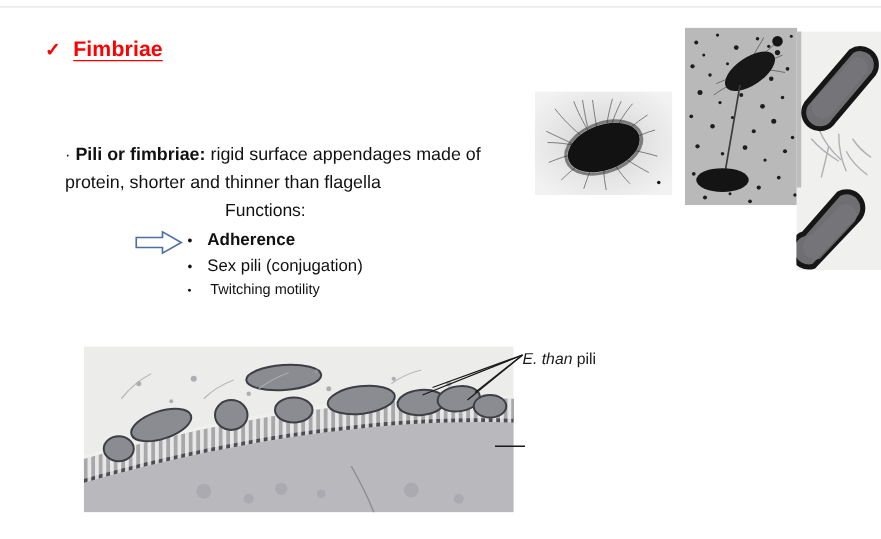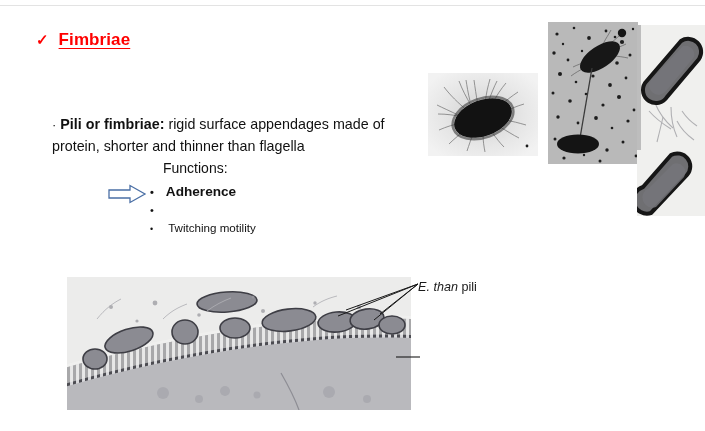--- a/index.html
+++ b/index.html
@@ -35,21 +35,21 @@
   
   .main-bullet{
     position:absolute;left:52px;top:66px;width:370px;
     font-size:14.3px;line-height:1.52;color:#111;margin-top:48px;
   }
   .main-bullet .dot{color:#111;font-size:13px;}
   .main-bullet b{font-weight:bold;}
 
   
   .functions-label{
-    position:absolute;left:163px;top:160px;
+    position:absolute;left:180px;top:160px;
     font-size:14px;color:#111;
   }
   .fn-arrow{position:absolute;left:108px;top:184px;}
   .fn-list{position:absolute;left:150px;top:184px;}
   .fn-item{display:flex;align-items:baseline;gap:12px;color:#111;}
   .fn-item .bullet{font-size:11px;line-height:1;}
   .fn-1{font-size:13.6px;font-weight:bold;margin-bottom:6px;}
   .fn-2{font-size:13.4px;margin-bottom:5px;}
   .fn-3{font-size:11.6px;}
   .fn-3 .bullet{font-size:9px;}
@@ -95,20 +95,21 @@
     </svg>
   </div>
 
   <div class="fn-list">
     <div class="fn-item fn-1">
       <span class="bullet">•</span>
       <span class="txt">Adherence</span>
     </div>
     <div class="fn-item fn-2">
       <span class="bullet">•</span>
+      <span class="txt">Sex pili (conjugation)</span>
     </div>
     <div class="fn-item fn-3">
       <span class="bullet">•</span>
       <span class="txt">Twitching motility</span>
     </div>
   </div>
 
   <div class="mg" id="mg-fimbriae">
     <svg width="110" height="83" viewBox="0 0 110 83">
       <defs>

